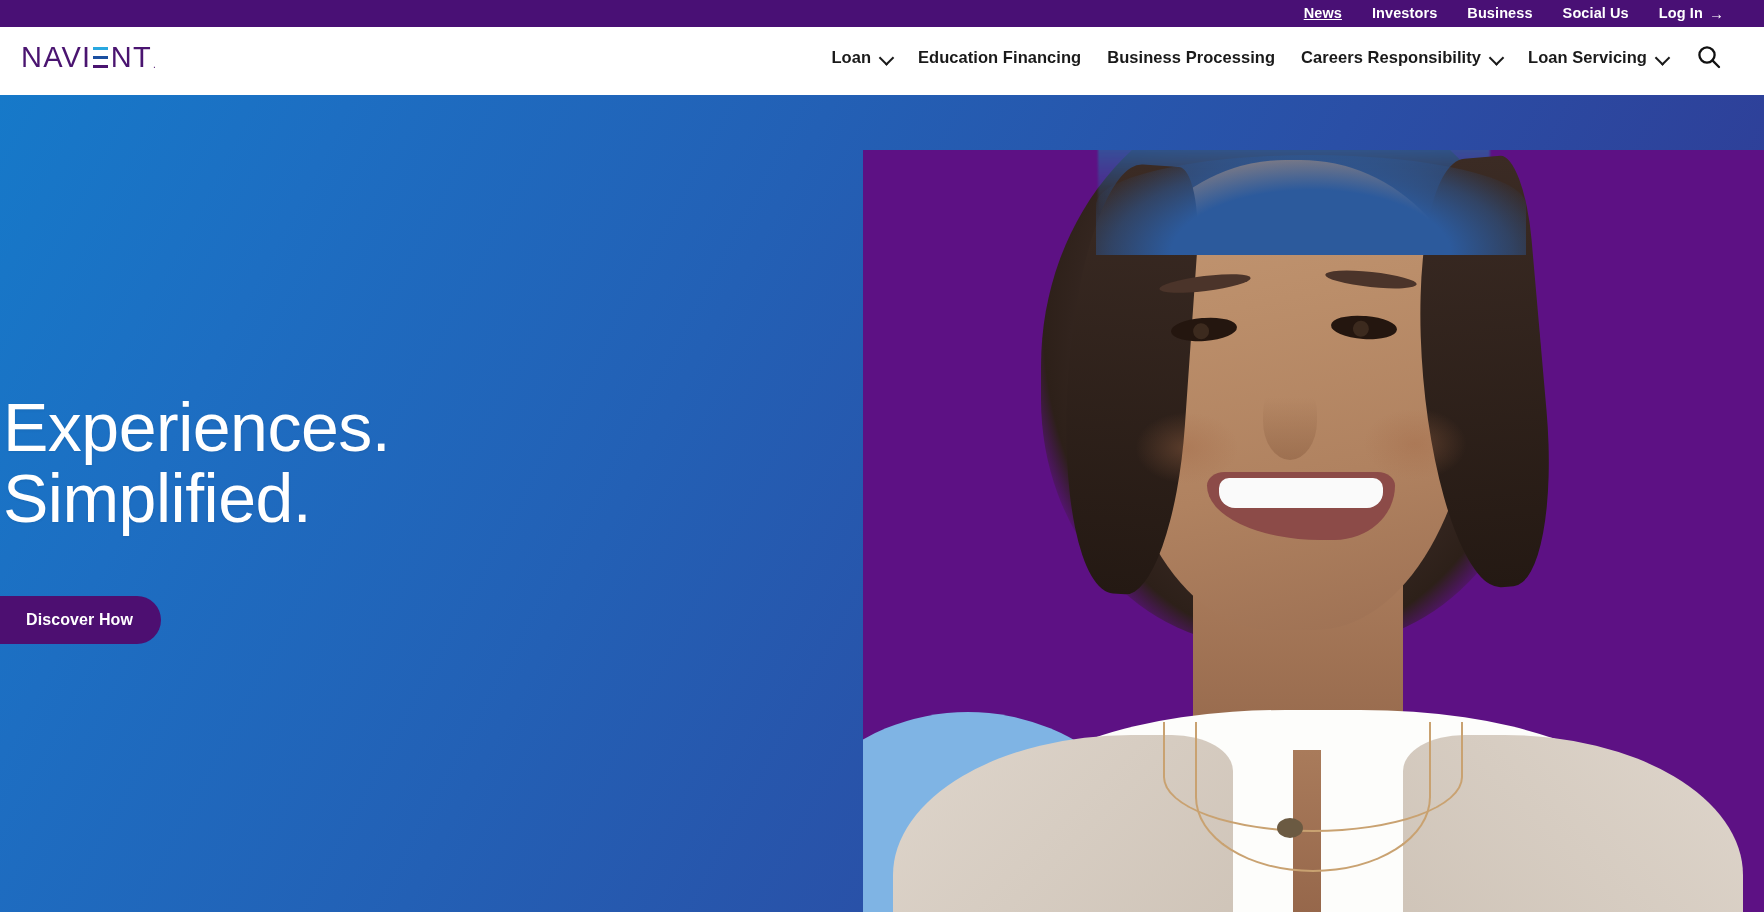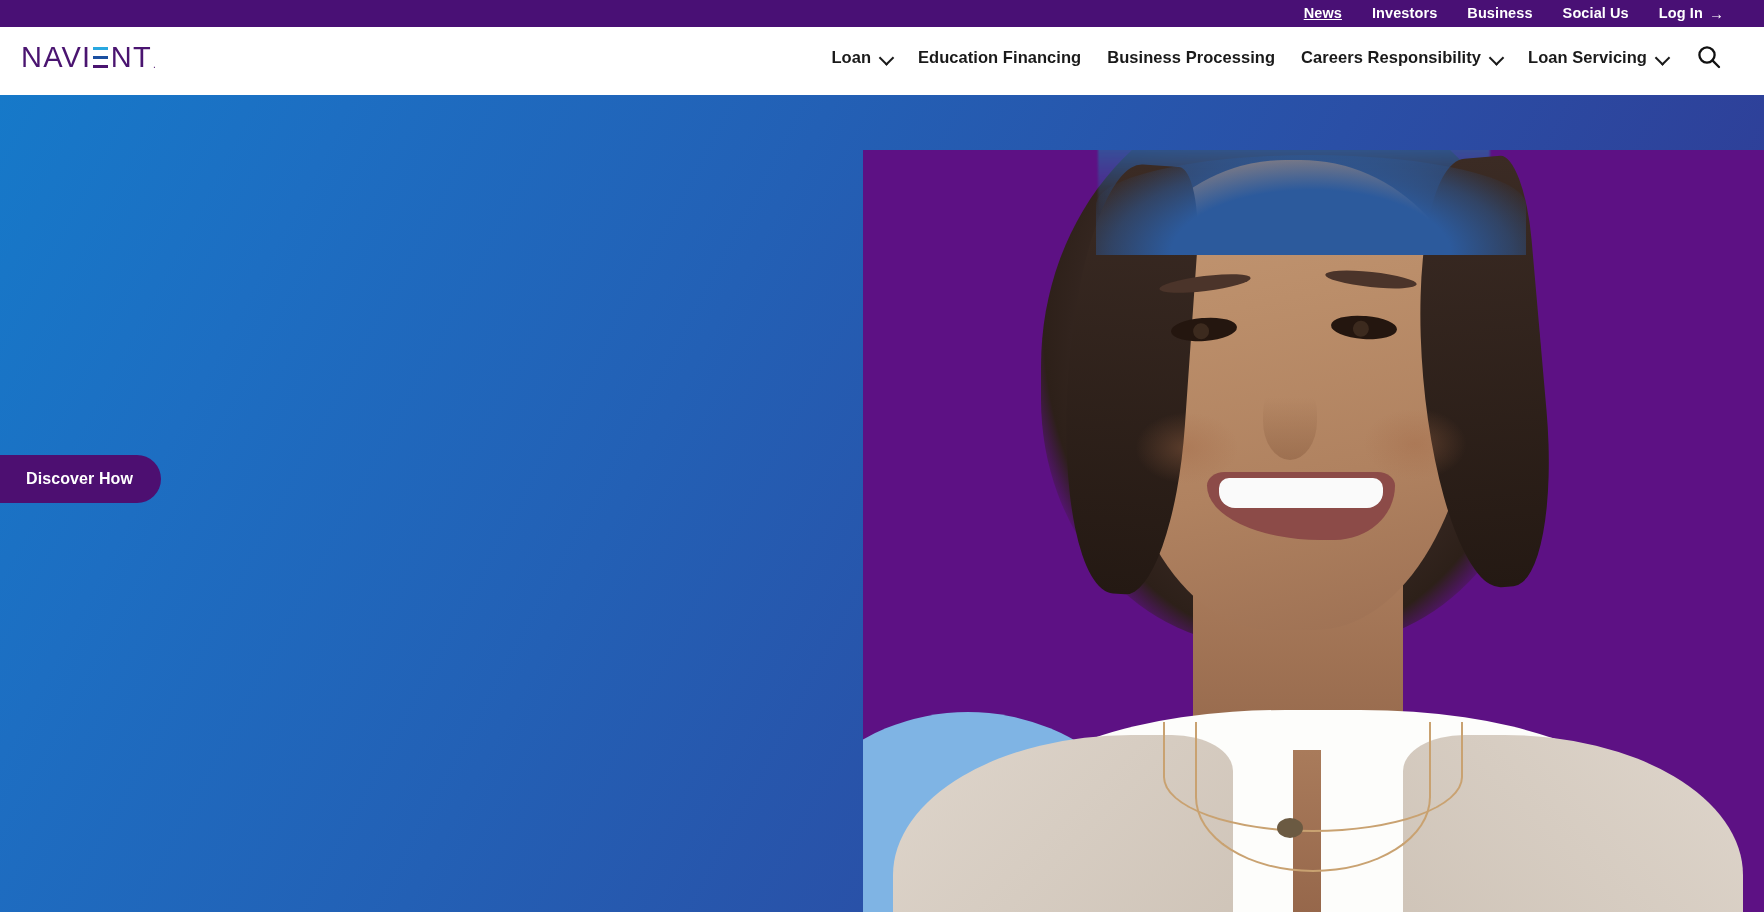--- a/index.html
+++ b/index.html
@@ -272,20 +272,24 @@
     <svg width="26" height="26" viewBox="0 0 26 26">
       <circle cx="11" cy="11" r="7.6" fill="none" stroke="#111" stroke-width="2.3"></circle>
       <line x1="16.4" y1="16.4" x2="23" y2="23" stroke="#111" stroke-width="2.3" stroke-linecap="round"></line>
     </svg>
   </button>
 </header>
 
 <section class="hero">
 
   <div class="hero-copy">
+    <h1 class="hero-title">
+      <span>Experiences.</span>
+      <span>Simplified.</span>
+    </h1>
     <button class="cta-btn">Discover How</button>
   </div>
 
   <div class="hair-overflow"></div>
 
   <div class="photo-panel">
     <div class="blue-circle"></div>
 
     <div class="portrait">
       <div class="hair-halo"></div>

